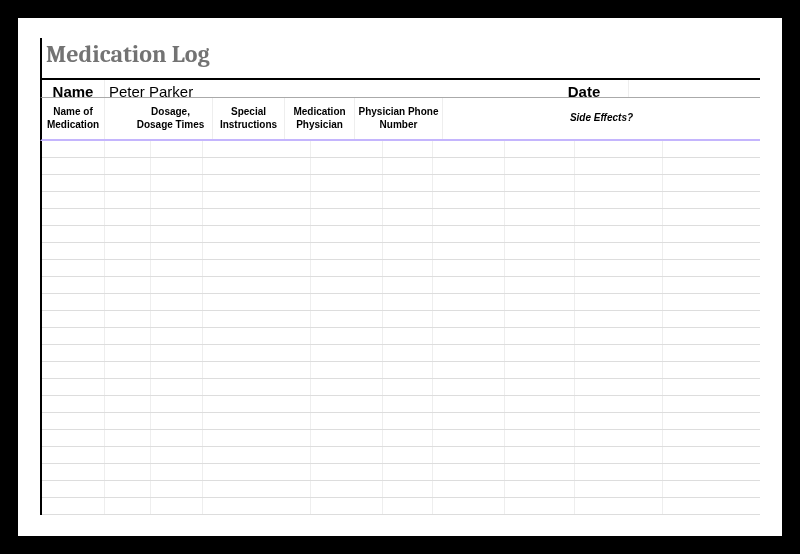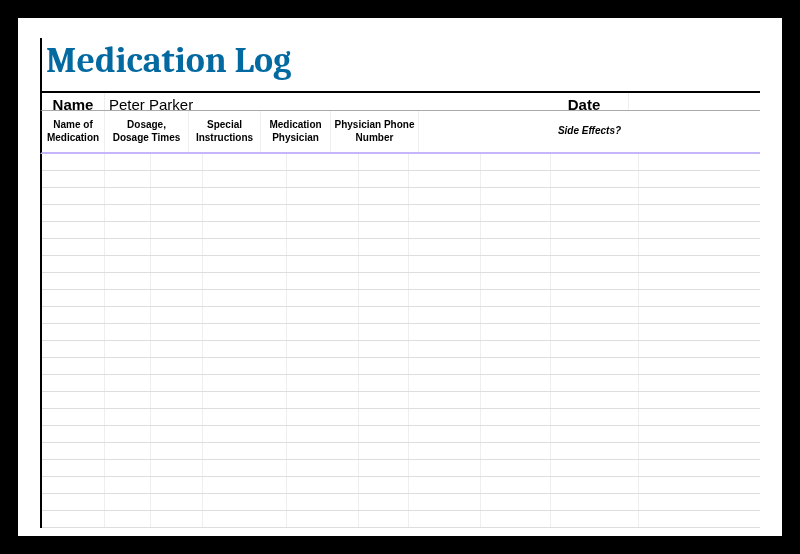--- a/index.html
+++ b/index.html
@@ -14,23 +14,23 @@
   }
   .page {
     width: 764px;
     height: 518px;
     background: #fff;
     padding: 20px 22px 0 22px;
     position: relative;
   }
   .title {
     font-family: Cambria, Georgia, serif;
-    font-size: 36px;
+    font-size: 24px;
     font-weight: bold;
-    color: #0369a1;
+    color: #737373;
     padding: 2px 0 10px 4px;
   }
   .title-rule {
     border-top: 2.5px solid #000;
     margin-bottom: 0;
   }
   .info-row {
     display: flex;
     font-size: 15px;
     height: 18px;
@@ -40,21 +40,21 @@
     padding: 3px 4px;
     border-right: 1px solid #eee;
   }
   .info-label {
     font-weight: bold;
     text-align: center;
   }
   .col0 { width: 63px; }
   .col1 { width: 46px; }
   .col2 { width: 52px; }
-  .col3 { width: 84px; }
+  .col3 { width: 84px; margin-left: 24px; }
   .col4 { width: 72px; }
   .col5 { width: 50px; }
   .col6 { width: 72px; }
   .col7 { width: 70px; }
   .col8 { width: 88px; }
   .col9 { flex: 1; }
   .header-row {
     display: flex;
     font-size: 10px;
     font-weight: bold;

